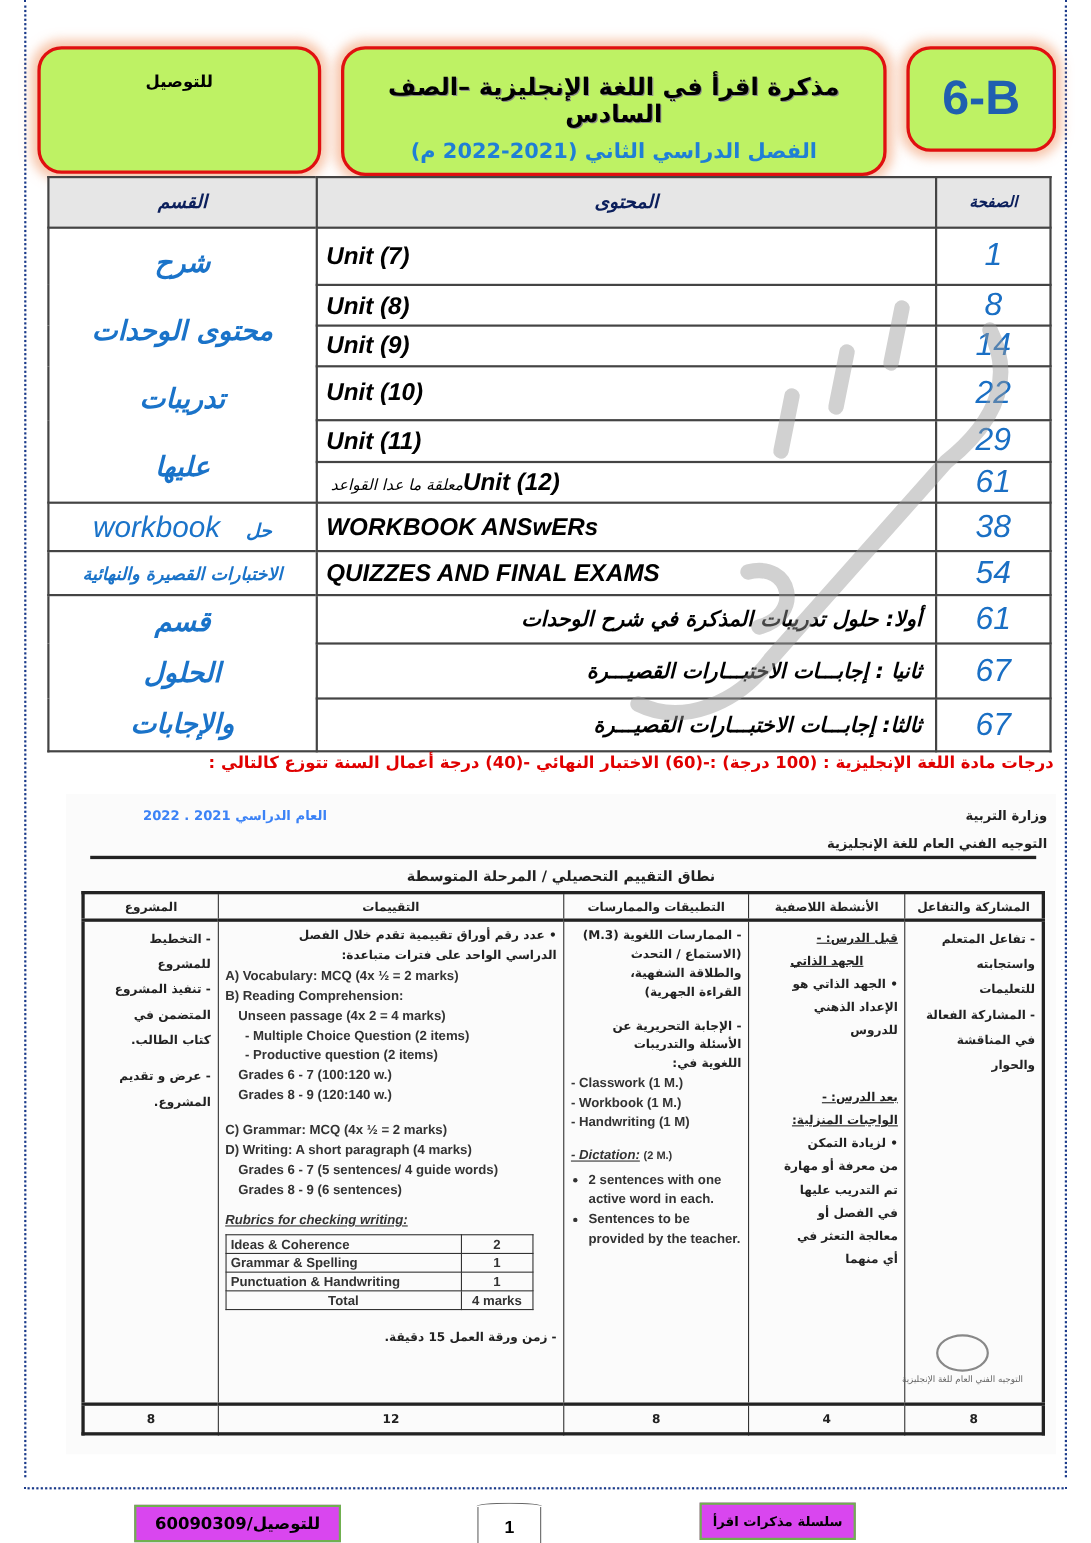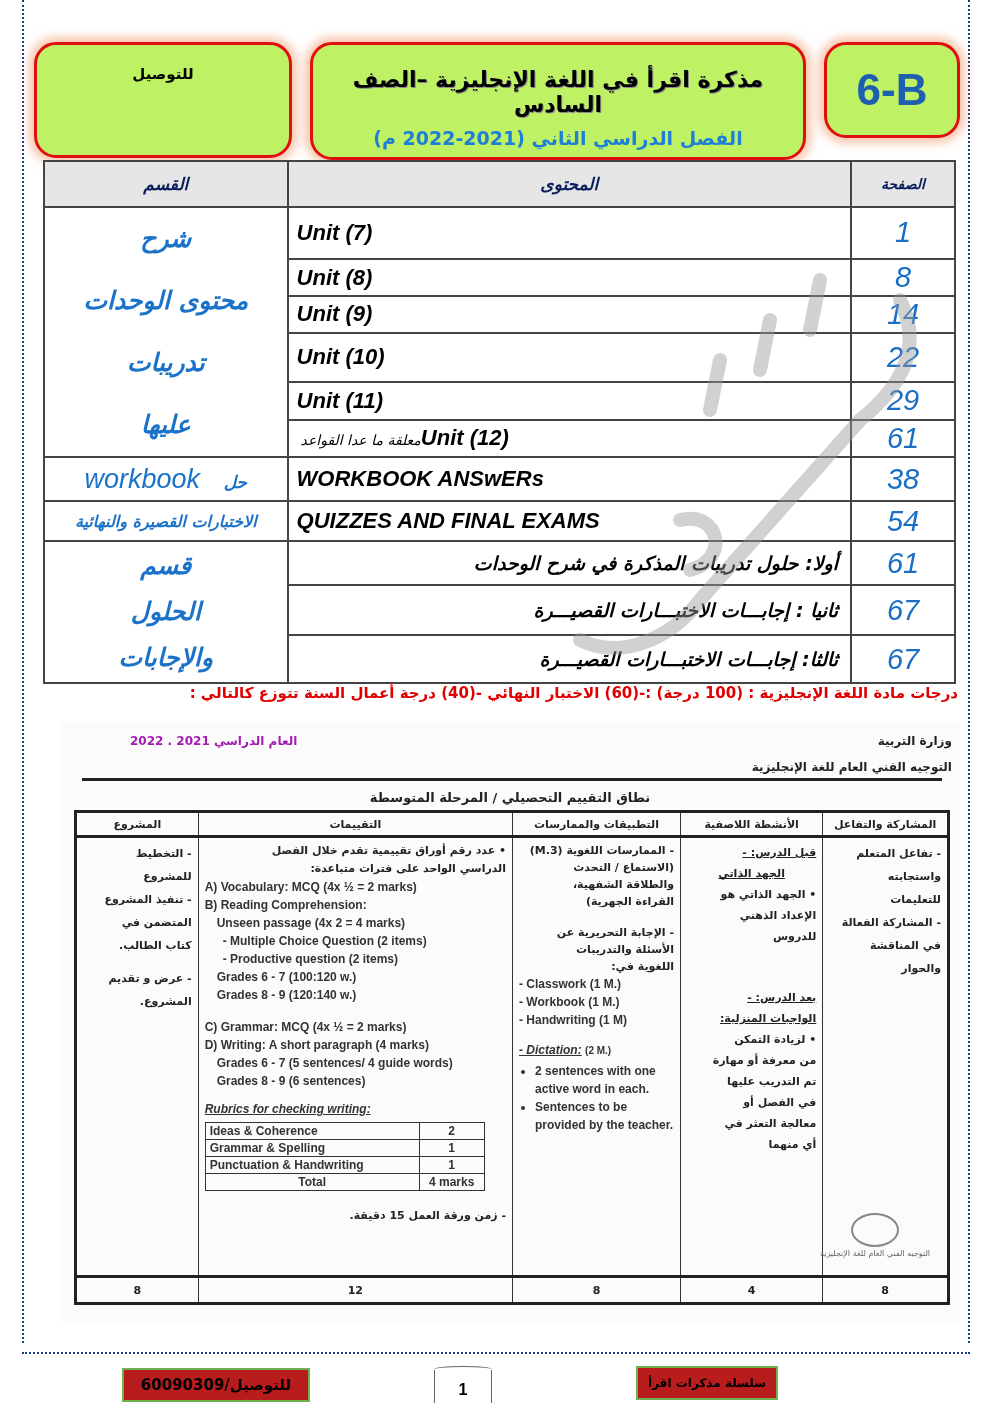--- a/index.html
+++ b/index.html
@@ -32,41 +32,41 @@
   .sec { width: 246px; text-align: center; color: #1a73c9; font-weight: bold; }
   .sec .big { font-size: 25px; line-height: 62px; display: block; }
   .sec .wb { font-family: "Liberation Sans", sans-serif; font-weight: normal; font-size: 27px; }
 
   #grades-line { position: absolute; left: 30px; right: 34px; top: 684px; direction: rtl; text-align: right; color: #e00000; font-weight: bold; font-size: 15px; white-space: nowrap; }
 
   
   #scan { position: absolute; left: 60px; top: 722px; width: 900px; height: 600px; background: #fbfbfb; }
   #scan .hdr-right { position: absolute; right: 8px; top: 12px; font-weight: bold; font-size: 12px; direction: rtl; color: #222; }
   #scan .hdr-right2 { position: absolute; right: 8px; top: 38px; font-weight: bold; font-size: 12px; direction: rtl; color: #222; }
-  #scan .hdr-left { position: absolute; left: 70px; top: 12px; font-weight: bold; font-size: 12px; direction: rtl; color: #a21caf; }
+  #scan .hdr-left { position: absolute; left: 70px; top: 12px; font-weight: bold; font-size: 12px; direction: rtl; color: #3b82f6; }
   #scan .rule { position: absolute; left: 22px; right: 18px; top: 56px; border-top: 3px solid #222; }
   #scan .subtitle { position: absolute; left: 0; right: 0; top: 68px; text-align: center; font-weight: bold; font-size: 13px; direction: rtl; color: #222; }
   table.sc { position: absolute; left: 14px; top: 88px; width: 876px; border-collapse: collapse; direction: rtl; border: 3px solid #222; font-size: 11px; color: #222; }
   table.sc th { border: 1px solid #333; border-bottom: 3px solid #222; font-size: 11px; height: 20px; font-weight: bold; }
   table.sc td { border: 1px solid #333; vertical-align: top; padding: 4px 6px; }
   table.sc tr.totals td { border-top: 3px solid #222; text-align: center; font-weight: bold; height: 20px; vertical-align: middle; padding: 2px; }
   .c1 { width: 108px; } .c2 { width: 125px; } .c3 { width: 150px; margin-left: 29px; } .c4 { width: 292px; } .c5 { width: 105px; }
   .ar-lines { direction: rtl; text-align: right; font-weight: bold; line-height: 21px; }
   .ar-lines .u { text-decoration: underline; }
   .en { direction: ltr; text-align: left; font-family: "Liberation Sans", sans-serif; font-size: 12px; line-height: 18px; font-weight: bold; color: #333; }
   .en .ind { padding-left: 12px; }
   .en .ind2 { padding-left: 18px; }
   table.rub { border-collapse: collapse; width: 280px; margin-top: 4px; direction: ltr; }
   table.rub td { border: 1px solid #333; padding: 0 4px; font-size: 12px; font-weight: bold; line-height: 16px; }
   table.rub td.v { text-align: center; width: 56px; }
   .seal { position: absolute; right: 10px; bottom: 64px; width: 150px; text-align: center; font-size: 8px; color: #666; }
   .seal .circle { width: 44px; height: 30px; border: 2px solid #888; border-radius: 50%; margin: 0 auto 2px; }
 
   
-  .foot-box { position: absolute; border: 2px solid #70b050; background: #b91c1c; text-align: center; font-weight: bold; }
+  .foot-box { position: absolute; border: 2px solid #70b050; background: #d946ef; text-align: center; font-weight: bold; }
   #foot-contact { left: 122px; top: 1368px; width: 184px; height: 30px; line-height: 30px; font-size: 15px; direction: rtl; }
   #foot-series { left: 636px; top: 1366px; width: 138px; height: 30px; line-height: 30px; font-size: 12px; direction: rtl; }
   #foot-page { position: absolute; left: 434px; top: 1370px; width: 56px; height: 33px; border: 1px solid #666; border-top: none; text-align: center; font-family: "Liberation Sans", sans-serif; font-weight: bold; font-size: 16px; line-height: 40px; }
   #foot-page::before { content: ""; position: absolute; left: -2px; right: -2px; top: -4px; height: 6px; border-top: 1px solid #666; border-radius: 50% 50% 0 0; }
 
   .watermark { position: absolute; left: 560px; top: 260px; width: 380px; height: 420px; pointer-events: none; opacity: 0.45; }
 </style>
 </head>
 <body>
 

